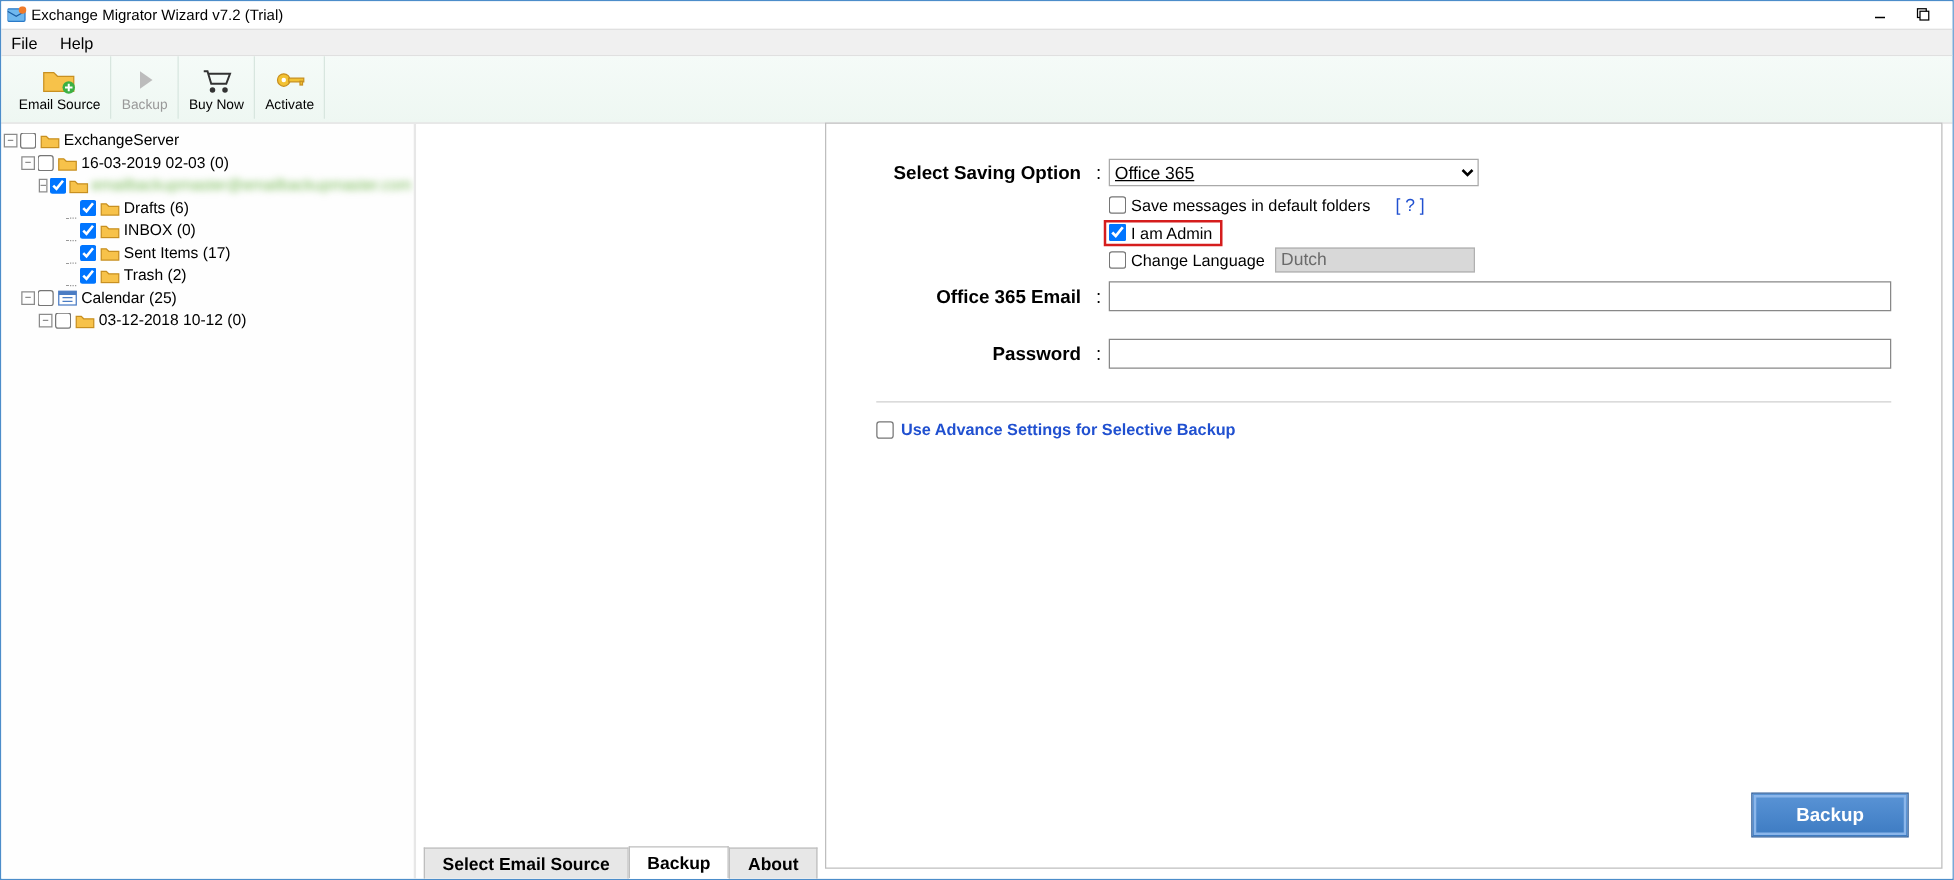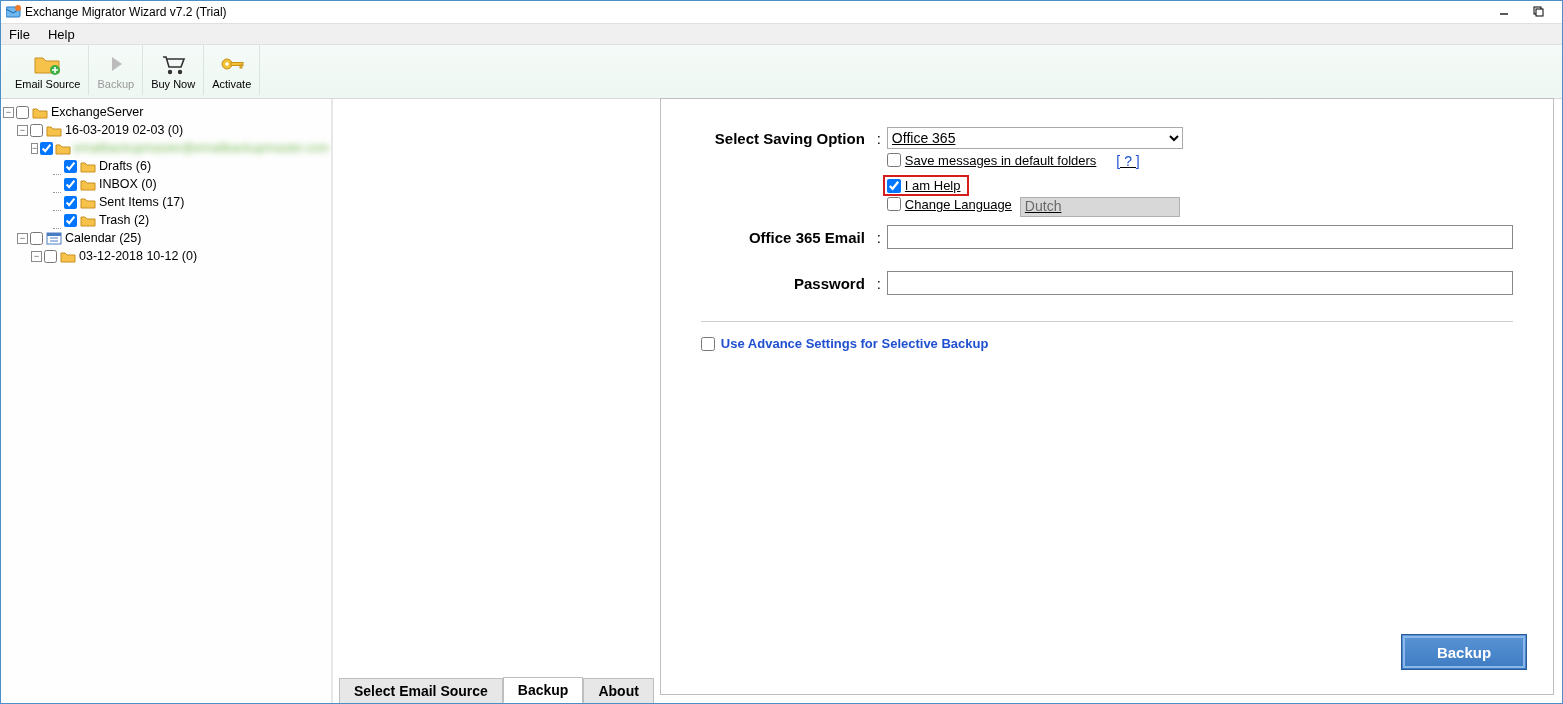--- a/index.html
+++ b/index.html
@@ -40,21 +40,21 @@
 .content { flex: 1; background: #fff; display: flex; flex-direction: row; }
 .tabs { margin: 6px 0 0 6px; display: flex; align-items: flex-end; }
 .tab { border: 1px solid #bebebe; border-bottom: none; padding: 4px 14px; background: #e7e7e7; font-weight: bold; font-size: 14px; margin-right: 0; cursor: pointer; }
 .tab.active { background: #fff; border-bottom: 1px solid #fff; position: relative; z-index: 2; }
 .tab-body { border: 1px solid #bebebe; margin: 0 8px 8px 6px; flex: 1; position: relative; background: #fff; margin-top: -1px; padding: 28px 40px; }
 
 .form-row { display: flex; align-items: center; margin-bottom: 4px; }
 .form-label { width: 170px; text-align: right; padding-right: 6px; font-size: 15px; font-weight: bold; }
 .colon { width: 16px; text-align: center; font-size: 15px; }
 select.saving { width: 296px; height: 22px; border: 1px solid #a9a9a9; font-size: 14px; background: #fff; text-decoration: underline; }
-.chk-line { margin-left: 186px; display: flex; align-items: flex-start; height: 22px; font-size: 15px; text-decoration: underline; }
+.chk-line { margin-left: 186px; display: flex; align-items: center; height: 22px; font-size: 15px; }
 .chk-line input { width: 14px; height: 14px; margin-right: 4px; }
 .help-link { color: #2050d0; margin-left: 20px; font-size: 14px; }
 .admin-box { border: 2px solid #d51d1d; display: inline-flex; align-items: center; padding: 1px 6px 1px 2px; }
 .lang-select { width: 160px; height: 20px; background: #d8d8d8; border: 1px solid #b0b0b0; color: #6a6a6a; margin-left: 8px; font-size: 14px; padding-left: 4px; }
 input.text-field { flex: 1; height: 24px; border: 1px solid #888; padding: 0 6px; max-width: 940px; }
 hr.sep { border: none; border-top: 1px solid #cfcfcf; margin: 26px 0 14px; }
 .adv-row { display: flex; align-items: center; font-size: 15px; font-weight: bold; color: #2050d0; }
 .adv-row input { width: 14px; height: 14px; margin-right: 6px; }
 
 .backup-btn { position: absolute; right: 26px; bottom: 24px; width: 126px; height: 36px; background: linear-gradient(#5a94d6,#3d7bc2); border: 1px solid #2a5b99; outline: 2px solid #8bb6ea; outline-offset: -4px; color: #fff; font-size: 15px; font-weight: bold; cursor: pointer; }
@@ -252,21 +252,21 @@
 
       <div class="chk-line">
         <input type="checkbox" style="">
         <span>Save messages in default folders</span>
         <span class="help-link">[ ? ]</span>
       </div>
 
       <div class="chk-line" style="margin-left:182px">
         <span class="admin-box">
           <input type="checkbox" checked="" style="">
-          <span>I am Help</span>
+          <span>I am Admin</span>
         </span>
       </div>
 
       <div class="chk-line">
         <input type="checkbox" style="">
         <span>Change Language</span>
         <span class="lang-select">Dutch</span>
       </div>
 
       <div class="form-row" style="margin-top:6px">

